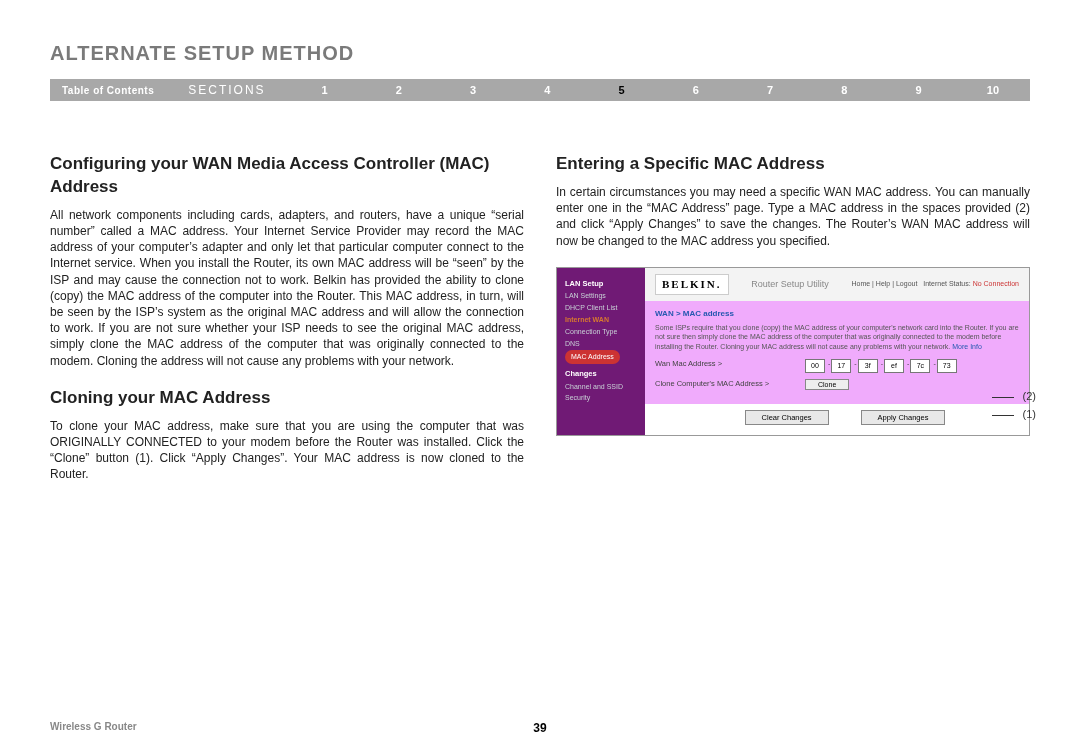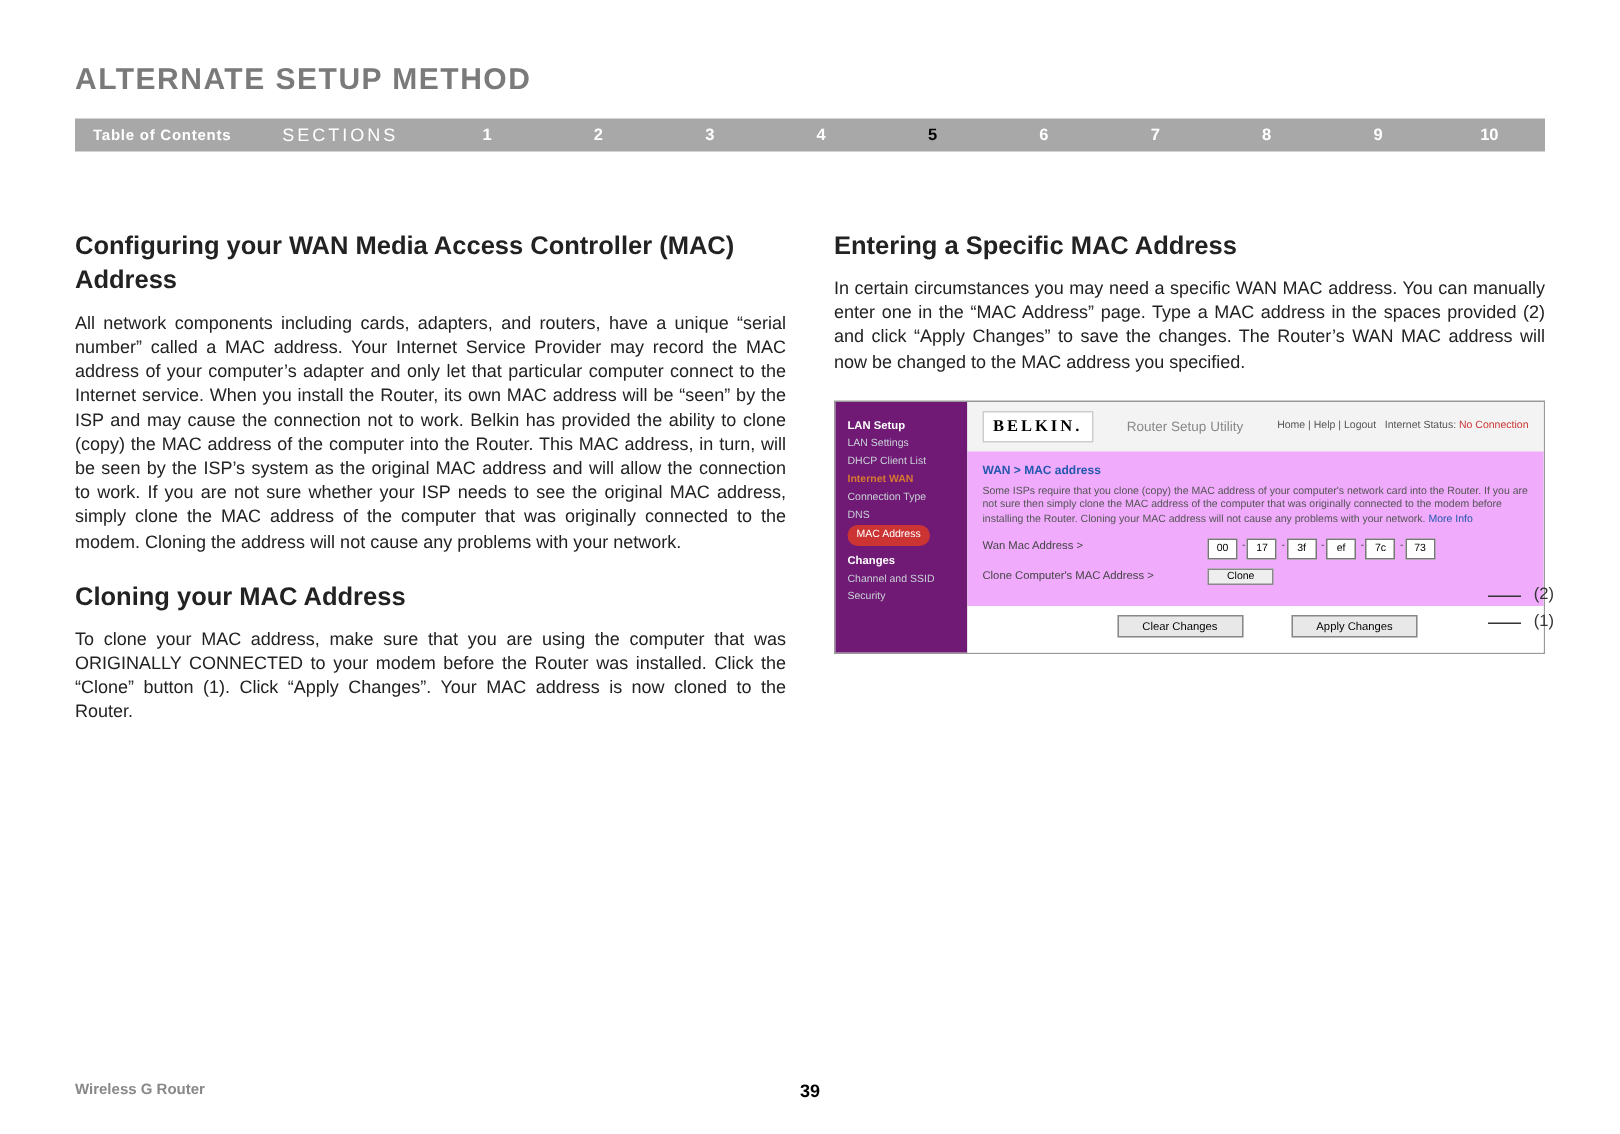--- a/index.html
+++ b/index.html
@@ -34,21 +34,21 @@
   .fig-desc .more{color:#2558b0}
   .fig-row{display:flex;align-items:flex-start;font-size:7.5px;color:#444;margin-bottom:6px}
   .fig-row .lbl{width:150px}
   .macbox{width:18px;height:12px;font-size:7px;text-align:center;border:0.5px solid #777;margin-right:2px;padding:0}
   .dash{margin:0 1px;font-size:7px}
   .clonebtn{font-size:7px;border:0.5px solid #888;background:#eee;padding:1px 12px}
   .fig-btns{display:flex;justify-content:center;gap:32px;padding:6px 0 10px 16px;background:#fff}
   .fig-btns .b{font-size:7.5px;border:0.5px solid #888;background:#e8e8e8;padding:2px 16px}
   .callout{position:absolute;font-size:11px;color:#333}
   .callout.line::before{content:"";position:absolute;right:22px;top:8px;width:22px;border-top:0.5px solid #333}
-  .footer{position:absolute;bottom:24px;left:50px;right:50px;display:flex;justify-content:space-between;align-items:center}
+  .footer{position:absolute;bottom:24px;left:50px;right:50px;display:flex;justify-content:space-between;align-items:flex-start}
   .footer .prod{font-size:10px;font-weight:bold;color:#888}
   .footer .pg{font-size:12px;font-weight:bold;color:#000;position:absolute;left:50%;transform:translateX(-50%)}
 </style>
 </head>
 <body>
 
 <div class="page">
   <div class="title">ALTERNATE SETUP METHOD</div>
 
   <div class="navbar">

